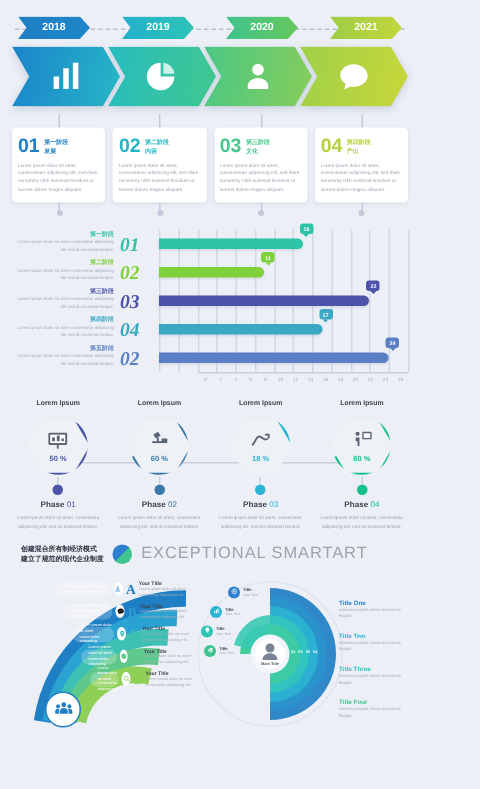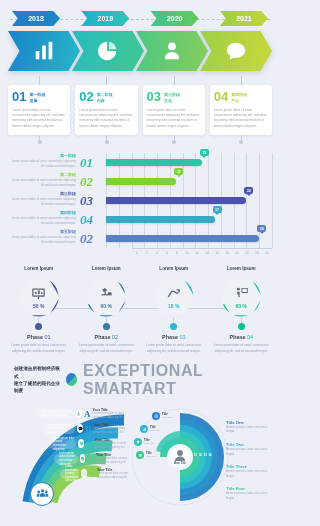--- a/index.html
+++ b/index.html
@@ -143,21 +143,21 @@
   .phase-lbl i { font-style: normal; font-weight: normal; }
   .phase-txt { font-size: 3.1px; line-height: 1.7; color: #9aa3b2; margin-top: 3px;
                padding: 0 3px; }
 
   
   .bot-head { margin-top: 8px; padding: 0 14px; display: flex;
               align-items: center; gap: 6px; }
   .bot-cn { font-size: 4.6px; font-weight: bold; color: #2b3040; line-height: 1.6; }
   .bot-badge { width: 13px; height: 13px; border-radius: 50%;
                background: linear-gradient(135deg,#2f7fd0 50%,#3fc48e 50%); }
-  .bot-en { font-size: 16px; color: #9aa3b2; letter-spacing: .6px; font-weight: bold; }
+  .bot-en { font-size: 11px; color: #9aa3b2; letter-spacing: .6px; }
 
   .bot-body { position: relative; height: 112px; margin-top: 4px; }
   .fan { position: absolute; left: 6px; top: 4px; width: 130px; height: 104px; }
   .fanrow { position: absolute; display: flex; align-items: center; gap: 2px; }
   .fanpill { height: 10px; border-radius: 5px; display: flex; align-items: center;
              padding-left: 5px; }
   .fanpill span { font-size: 2.6px; color: #fff; line-height: 1.4; }
   .fanicon { width: 9px; height: 9px; border-radius: 50%; background: #fff;
              display:flex; align-items:center; justify-content:center; }
   .fanicon svg { width: 5px; height: 5px; }

